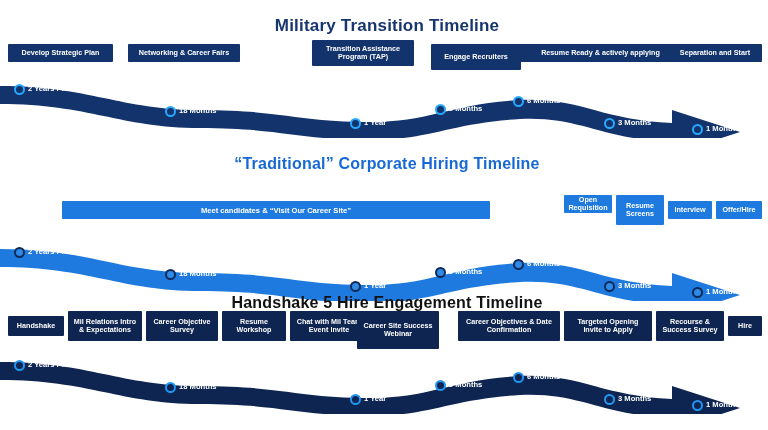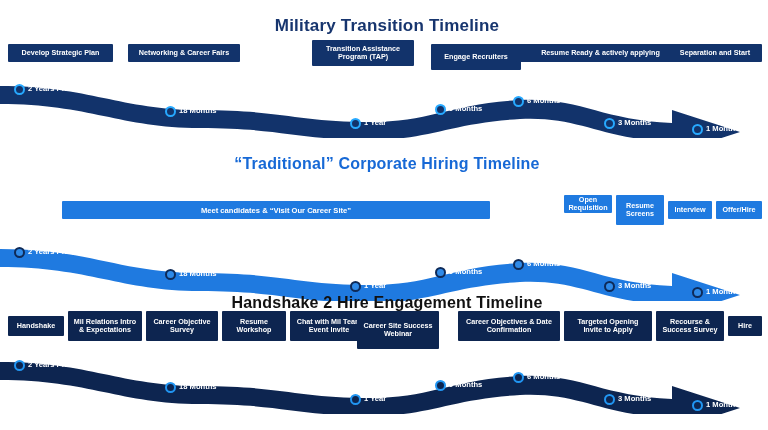--- a/index.html
+++ b/index.html
@@ -168,21 +168,21 @@
       <span>3 Months</span>
     </div>
     <div class="node" style="left:692px;top:48px;">
       <span class="ring dk"></span>
       <span>1 Month</span>
     </div>
   </div>
 </div>
 
 <div class="section" style="top:294px;">
-  <div class="sec-title title-black">Handshake 2 Hire Engagement Timeline</div>
+  <div class="sec-title title-black">Handshake 5 Hire Engagement Timeline</div>
 
   <div class="labels" style="margin-top:4px;">
     <div class="chip deepnavy" style="left:8px;width:56px;top:0;height:20px;">Handshake</div>
     <div class="chip deepnavy" style="left:68px;width:74px;top:-5px;height:30px;">Mil Relations Intro
 &amp; Expectations</div>
     <div class="chip deepnavy" style="left:146px;width:72px;top:-5px;height:30px;">Career Objective
 Survey</div>
     <div class="chip deepnavy" style="left:222px;width:64px;top:-5px;height:30px;">Resume
 Workshop</div>
     <div class="chip deepnavy" style="left:290px;width:78px;top:-5px;height:30px;">Chat with Mil Team

